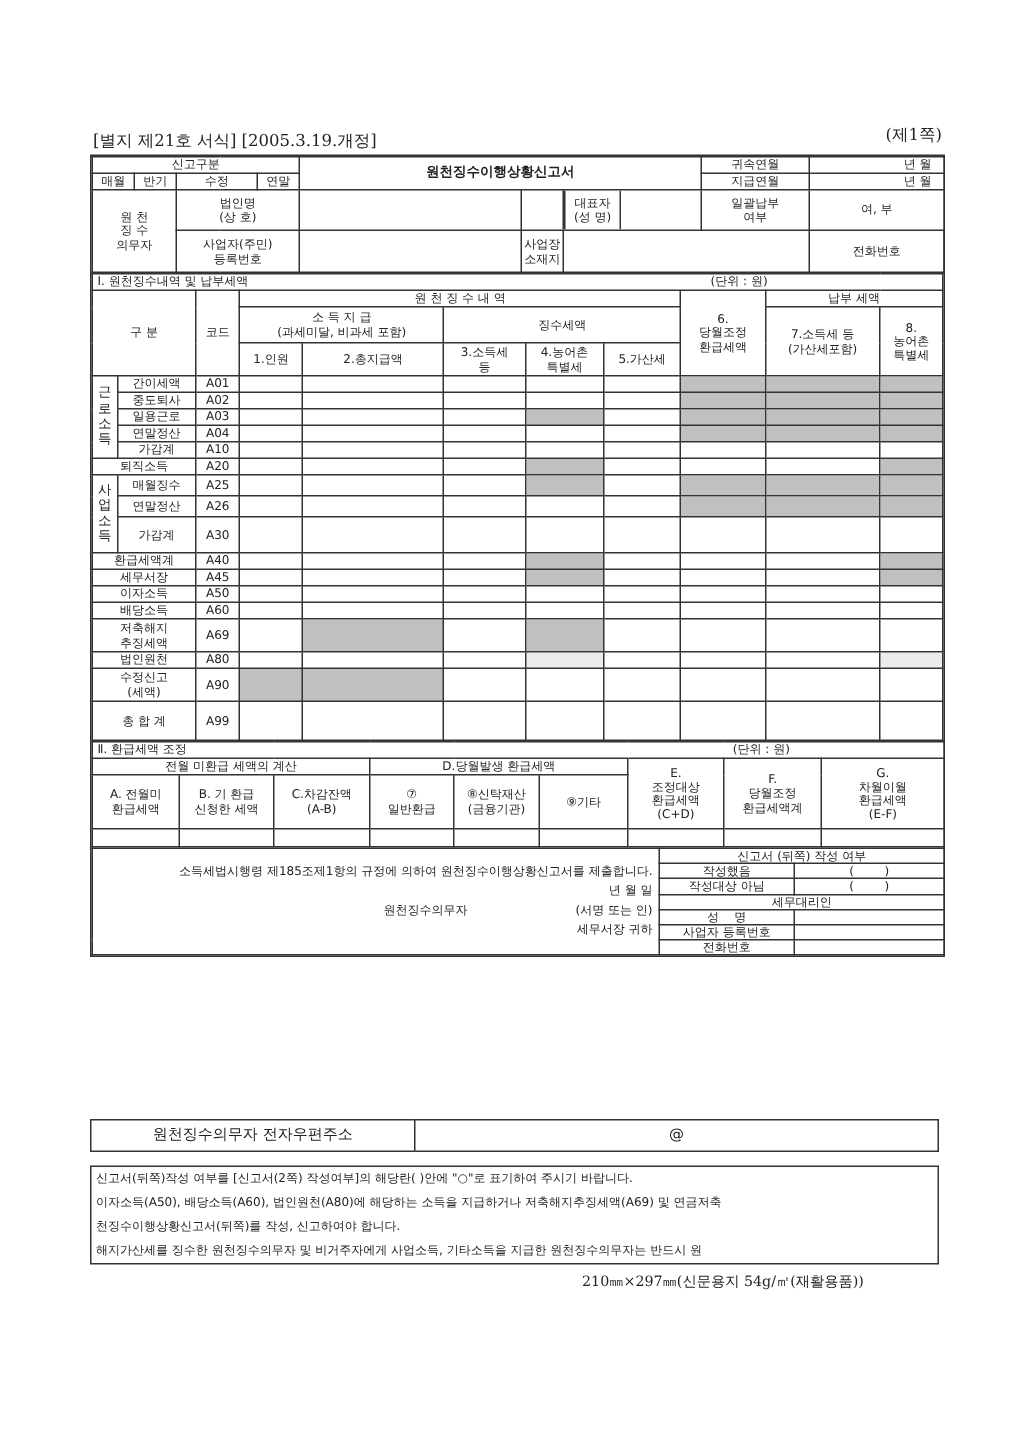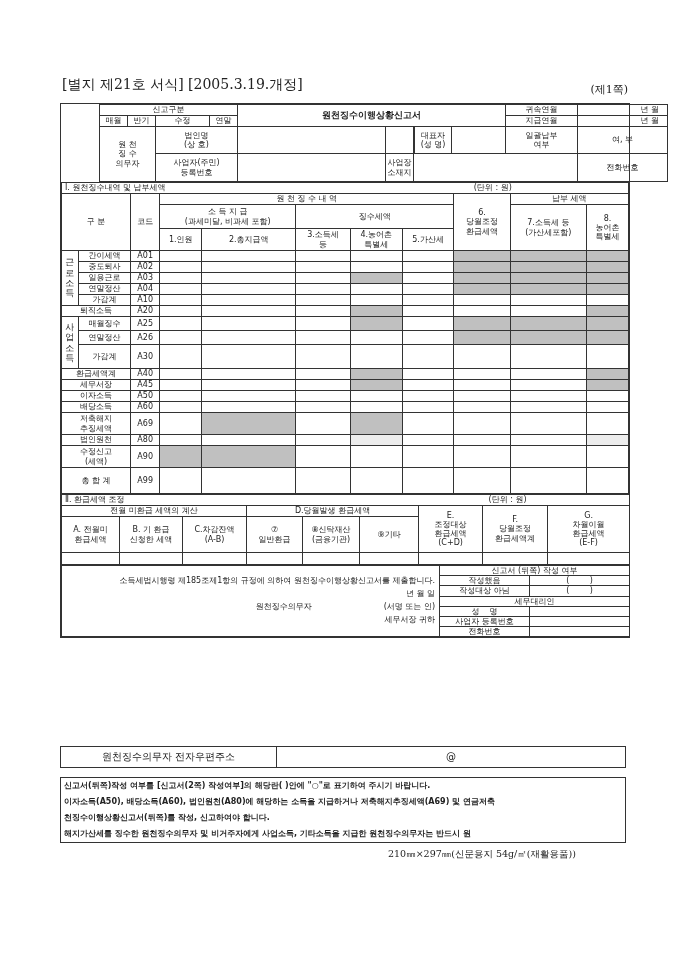--- a/index.html
+++ b/index.html
@@ -1,39 +1,39 @@
 <!DOCTYPE html>
 <html><head>
 <meta charset="utf-8">
 <style>
   html, body { margin:0; padding:0; background:#fff; }
   body { width:680px; height:962px; position:relative; font-family:"DejaVu Sans", sans-serif; color:#222; }
-  .hdr-left { position:absolute; left:62px; top:76px; font-size:14px; font-family:"DejaVu Serif", serif;text-align:center; }
+  .hdr-left { position:absolute; left:62px; top:86px; font-size:11px; font-family:"DejaVu Serif", serif;text-align:center; }
   .hdr-right { position:absolute; right:52px; top:82px; font-size:11px; font-family:"DejaVu Serif", serif; }
   table { border-collapse:collapse; table-layout:fixed; }
   td { border:1px solid #333; font-size:8px; text-align:center; vertical-align:middle; padding:0; line-height:1.15; overflow:hidden; }
   .sh { background:#c0c0c0; }
   .lt { background:#ececec; }
   .left { text-align:left; padding-left:3px; }
   .main { position:absolute; left:60px; top:103px; width:568px; border:1.5px solid #333; }
   .bold { font-weight:bold; font-size:9px; }
   .foot-note { position:absolute; left:388px; top:848px; font-size:9.5px; font-family:"DejaVu Serif", serif; }
   .email { position:absolute; left:60px; top:746px; width:566px; }
   .email td { font-size:10px; height:20px; }
-  .notes { position:absolute; left:60px; top:777px; width:566px; border:1px solid #333; font-size:8px; line-height:16px; padding:0 3px; box-sizing:border-box;font-weight:bold; }
+  .notes { position:absolute; left:60px; top:777px; width:566px; border:1px solid #333; font-size:8px; line-height:16px; padding:0 3px; box-sizing:border-box; }
 </style>
 </head>
 <body>
 
 <div class="hdr-left">[별지 제21호 서식]  [2005.3.19.개정]</div>
 <div class="hdr-right">(제1쪽)</div>
 
 <div class="main">
 
-  <table style="width:568px;margin-left:38px;">
+  <table style="width:568px;">
     <colgroup>
       <col style="width:28px">
         <col style="width:28px">
         <col style="width:29px">
         <col style="width:25px">
         <col style="width:28px">
       <col style="width:110px">
         <col style="width:38px">
         <col style="width:28px">
         <col style="width:92px">

